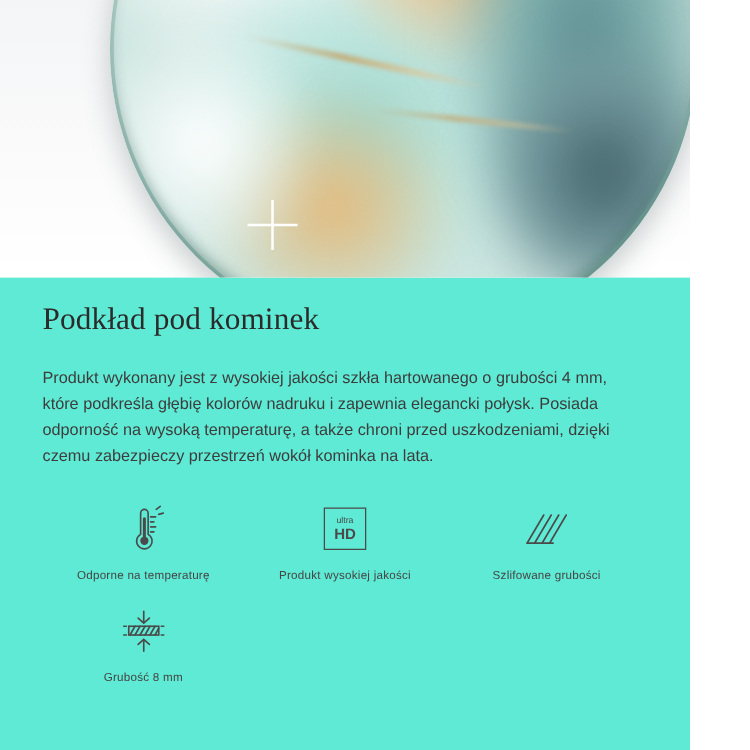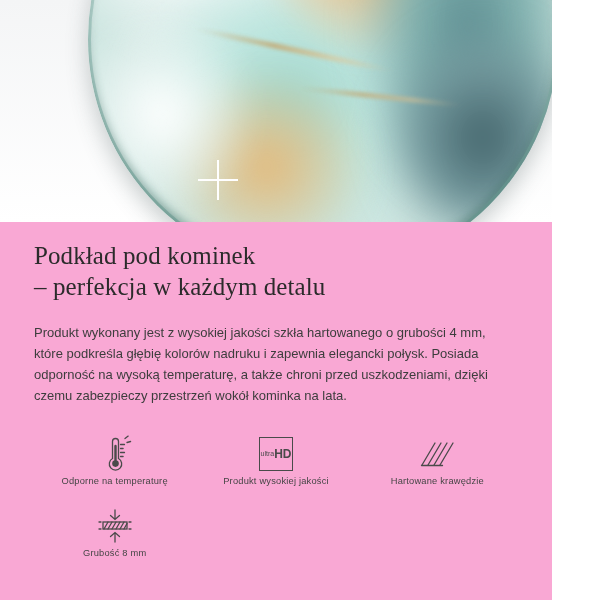--- a/index.html
+++ b/index.html
@@ -10,21 +10,21 @@
     width: 600px;
     height: 600px;
     background: #ffffff;
     font-family: "Liberation Sans", sans-serif;
     overflow: hidden;
   }
   .page {
     position: relative;
     width: 552px;
     height: 600px;
-    background: #f9a8d4;
+    background: #5eead4;
     overflow: hidden;
   }
 
   
   .hero {
     position: relative;
     width: 600px;
     height: 222px;
     overflow: hidden;
     background: #ffffff;
@@ -164,20 +164,21 @@
     align-items: center;
     text-align: center;
   }
   .feature-icon {
     height: 44px;
     display: flex;
     align-items: center;
     justify-content: center;
   }
   .feature-label {
+    margin-top: 10px;
     font-size: 9.3px;
     color: #454545;
     letter-spacing: .2px;
   }
   svg { display: block; }
 </style>
 </head>
 <body>
 
 <div class="page">
@@ -197,21 +198,20 @@
       <div class="vein v4"></div>
 
       <div class="edge-glass"></div>
     </div>
     <div class="sparkle"></div>
   </div>
 
   <div class="content">
     <h1 class="headline">
       <span>Podkład pod kominek</span>
-      <span class="l2">– perfekcja w każdym detalu</span>
     </h1>
 
     <p class="paragraph">Produkt wykonany jest z wysokiej jakości szkła hartowanego o grubości 4 mm, które podkreśla głębię kolorów nadruku i zapewnia elegancki połysk. Posiada odporność na wysoką temperaturę, a także chroni przed uszkodzeniami, dzięki czemu zabezpieczy przestrzeń wokół kominka na lata.</p>
 
     <div class="features">
 
       <div class="feature">
         <div class="feature-icon">
           <svg width="34" height="40" viewBox="0 0 34 40" fill="none" stroke="#4a4a4a" stroke-width="1.3" stroke-linecap="round">
             <path d="M14.5 24.5V7.5a3 3 0 0 1 6 0v17a6.2 6.2 0 1 1-6 0z"></path>
@@ -219,38 +219,38 @@
             <circle cx="17.5" cy="29.6" r="3.3" fill="#4a4a4a" stroke="none"></circle>
             <path d="M22.5 10.5h4M22.5 14.5h2.6M22.5 18.5h4M22.5 22.5h2.6"></path>
             <path d="M27 4.5l3.2-2.4M29 8.5l3.6-1"></path>
           </svg>
         </div>
         <div class="feature-label">Odporne na temperaturę</div>
       </div>
 
       <div class="feature">
         <div class="feature-icon">
-          <div style="position:relative;width:32px;height:32px;border:1.3px solid #4a4a4a;display:flex;flex-direction:row;align-items:center;justify-content:center;">
+          <div style="position:relative;width:32px;height:32px;border:1.3px solid #4a4a4a;display:flex;flex-direction:column;align-items:center;justify-content:center;">
             <span style="font-size:7px;color:#4a4a4a;line-height:8px;">ultra</span>
             <span style="font-size:12px;font-weight:bold;color:#4a4a4a;line-height:13px;">HD</span>
           </div>
         </div>
         <div class="feature-label">Produkt wysokiej jakości</div>
       </div>
 
 
 
       <div class="feature">
         <div class="feature-icon">
           <svg width="36" height="30" viewBox="0 0 36 30" fill="none" stroke="#4a4a4a" stroke-width="1.3" stroke-linecap="round">
             <path d="M3 26L16 4M9 26L22 4M15 26L28 4M21 26L34 4"></path>
             <path d="M2.5 26.5h21" stroke-width="1.3"></path>
           </svg>
         </div>
-        <div class="feature-label">Hartowane krawędzie</div>
+        <div class="feature-label">Szlifowane grubości</div>
       </div>
 
       <div class="feature">
         <div class="feature-icon">
           <svg width="36" height="38" viewBox="0 0 36 38" fill="none" stroke="#4a4a4a" stroke-width="1.3" stroke-linecap="round">
             <path d="M18 3v8M13.5 8.5 18 12.5 22.5 8.5"></path>
             <rect x="6" y="15" width="24" height="7"></rect>
             <path d="M7 22 11 15M11 22 15 15M15 22 19 15M19 22 23 15M23 22 27 15M27 22 30 16.5"></path>
             <path d="M18 35v-8M13.5 29.5 18 25.5 22.5 29.5"></path>
             <path d="M4 15h-2M4 22h-2M34 15h-2M34 22h-2"></path>

